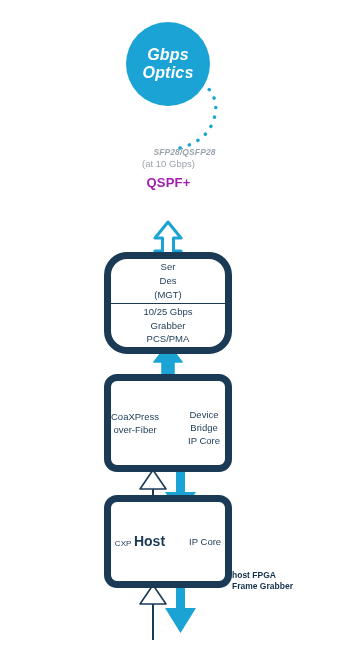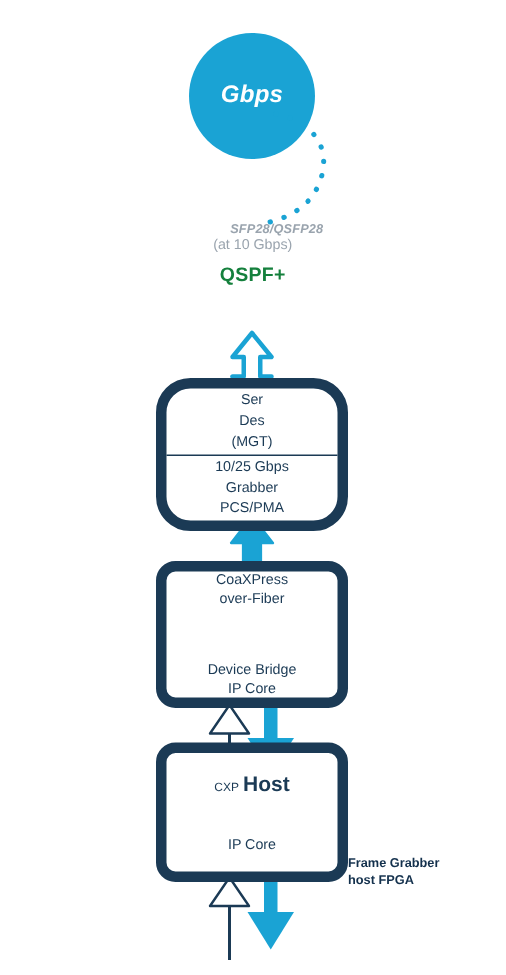--- a/index.html
+++ b/index.html
@@ -74,21 +74,21 @@
     font-size: 9.5px;
     line-height: 1.3;
     margin-top: 5px;
   }
   .lbl-10-sub {
     color: #9aa4ae;
     font-size: 9.5px;
     line-height: 1.25;
   }
   .lbl-qspf {
-    color: #15803d;
+    color: #a21caf;
     font-size: 13px;
     font-weight: bold;
     line-height: 1.3;
     margin-top: 5px;
     letter-spacing: 0.2px;
   }
 
   
   .box {
     position: absolute;
@@ -117,21 +117,20 @@
 
   #cell-serdes { height: 50%; }
   #cell-pcs {
     height: 50%;
     border-top: 1.5px solid #1b3a55;
   }
 
   .box-full {
     height: 100%;
     display: flex;
-    flex-direction: column;
     align-items: center;
     justify-content: center;
     text-align: center;
     color: #1b3a55;
     font-size: 9.5px;
     line-height: 1.4;
     gap: 24px;
   }
   .para + .para { margin-top: 9px; }
   .para { text-align: center; }
@@ -162,20 +161,21 @@
     text-align: left;
   }
 </style>
 </head>
 <body>
 
 <div id="diagram-root">
 
   <div class="fiber-circle">
     <span>Gbps</span>
+    <span>Optics</span>
   </div>
 
   <svg class="fiber-strand" viewBox="0 0 70 80">
     <path d="M 6 4 C 34 10, 44 30, 34 52 C 28 66, 14 73, 2 76" fill="none" stroke="#1AA3D4" stroke-width="3.4" stroke-linecap="round" stroke-dasharray="0.2 9.5"></path>
   </svg>
 
   <div class="labels">
 
     <div class="label-group lbl-25">
       <div>SFP28/QSFP28</div>
@@ -255,17 +255,17 @@
     <div class="box-full">
       <div class="host-line1">
         <span class="host-small">CXP</span>
         <span class="host-bold">Host</span>
       </div>
       <div>IP Core</div>
     </div>
   </div>
 
   <div class="fg-caption">
+    <div>host FPGA</div>
     <div>Frame Grabber</div>
-    <div>host FPGA</div>
   </div>
 
 </div>
 
 </body></html>

